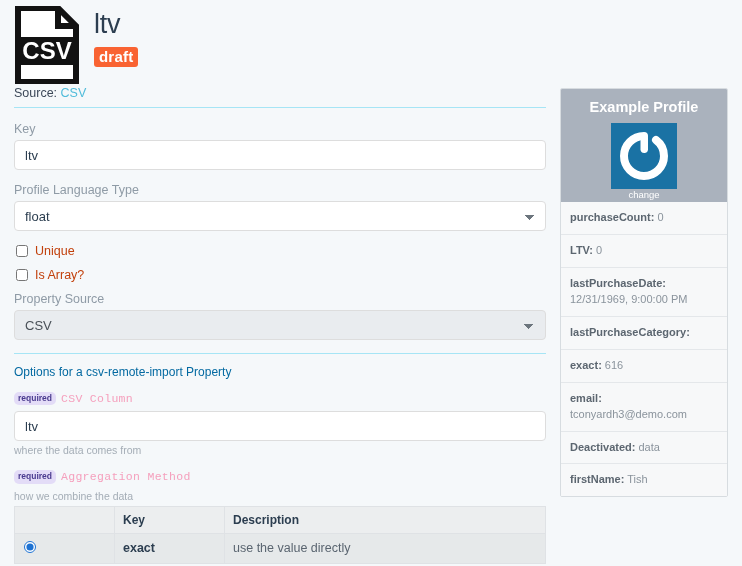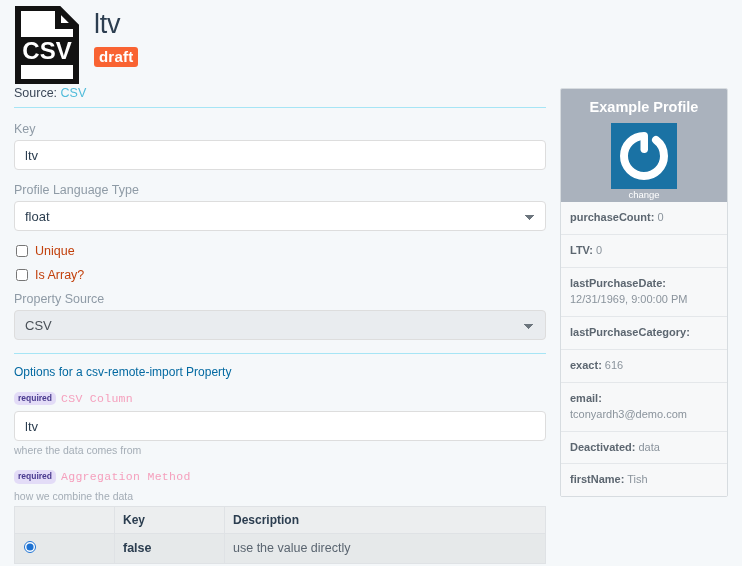--- a/index.html
+++ b/index.html
@@ -363,21 +363,21 @@
               <th></th>
               <th>Key</th>
               <th>Description</th>
             </tr>
           </thead>
           <tbody>
             <tr>
               <td class="cell-radio">
                 <input type="radio" name="agg" checked="" style="">
               </td>
-              <td class="cell-key">false</td>
+              <td class="cell-key">exact</td>
               <td>use the value directly</td>
             </tr>
           </tbody>
         </table>
 
       </div>
     </div>
   </div>
 
   <div class="side-col">

